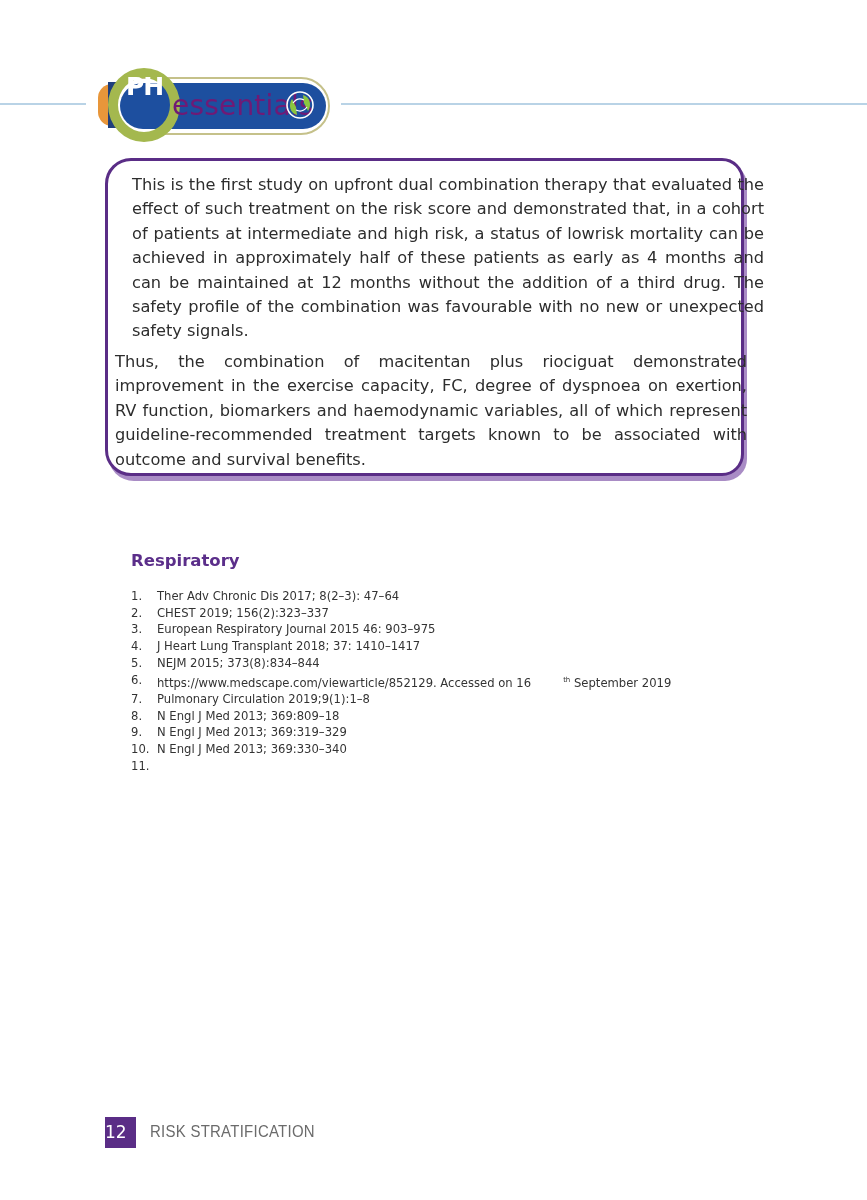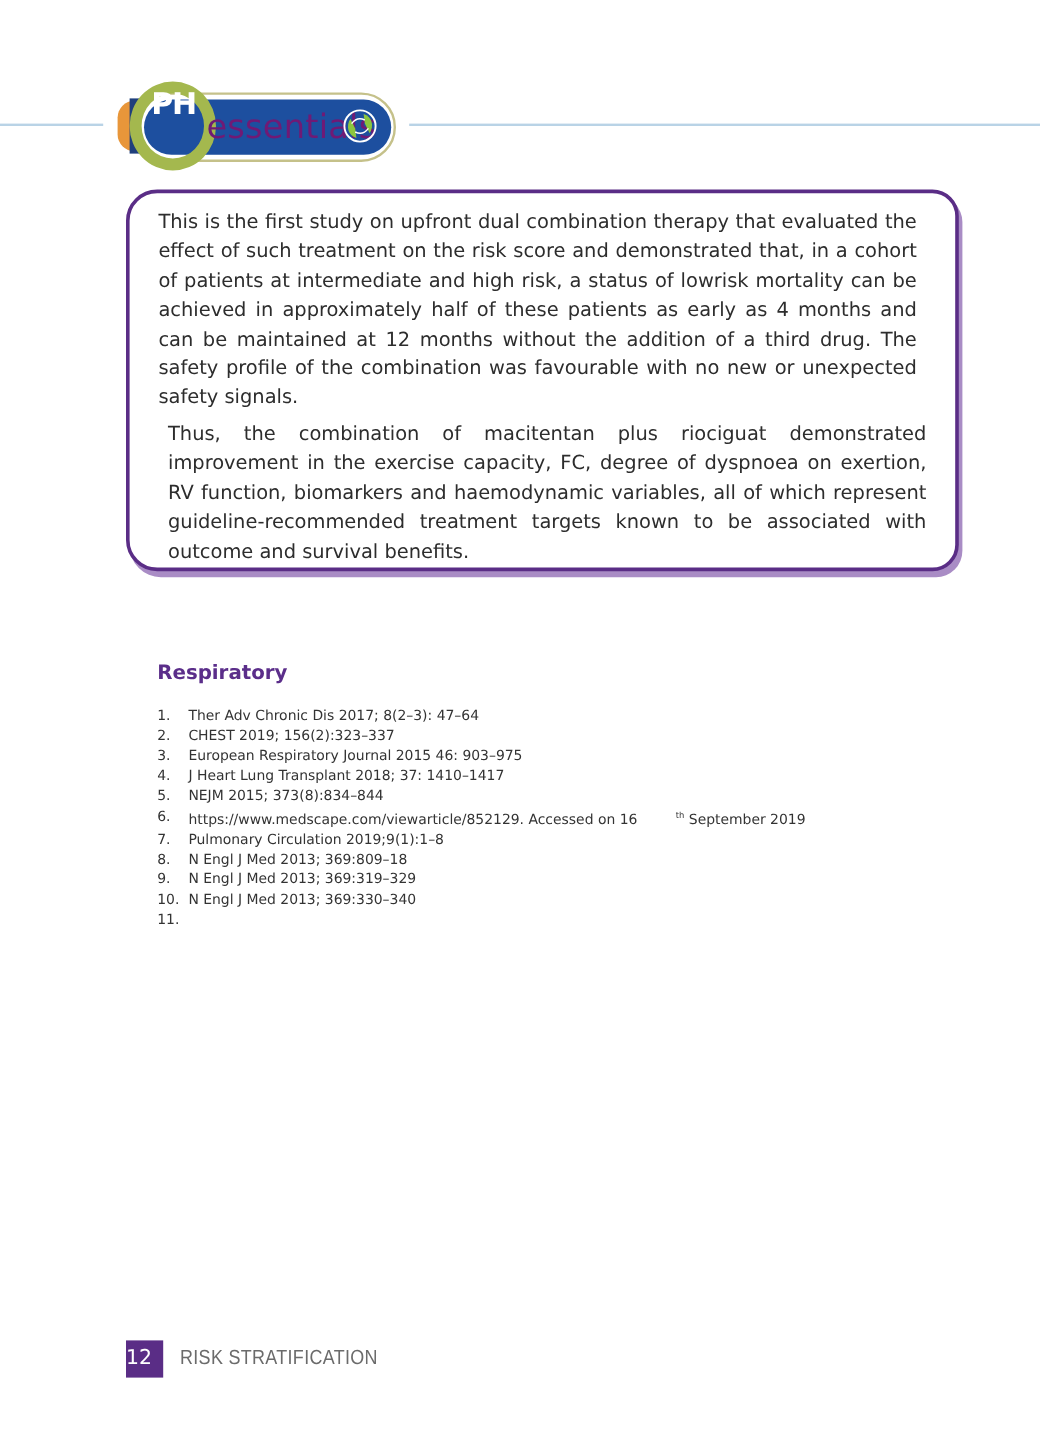--- a/index.html
+++ b/index.html
@@ -14,24 +14,24 @@
   .logo .orange { position:absolute; left:2px; top:16px; width:24px; height:42px; background:#e8963a; border-radius:14px 0 0 14px; }
   .logo .navyback { position:absolute; left:12px; top:14px; width:16px; height:46px; background:#1f3f7c; }
   .logo .pill-outer { position:absolute; left:16px; top:9px; width:218px; height:58px; border-radius:29px; background:#fff; border:2px solid #c5c18a; box-sizing:border-box; }
   .logo .ring { position:absolute; left:12px; top:0; width:72px; height:74px; border-radius:50%; border:10px solid #a4b84e; box-sizing:border-box; }
   .logo .pill { position:absolute; left:24px; top:15px; width:206px; height:46px; border-radius:23px; background:#1d4f9f; }
   .logo .ph { position:absolute; left:30px; top:4px; font-family:"DejaVu Sans", sans-serif; font-weight:bold; font-size:25px; color:#fff; letter-spacing:-1px; }
   .logo .ess { position:absolute; left:76px; top:21px; font-family:"DejaVu Sans", sans-serif; font-size:28px; color:#701a75; letter-spacing:0.2px; }
   .logo .globe { position:absolute; left:188px; top:21px; width:32px; height:32px; }
 
   
-  .box { position:absolute; left:105px; top:158px; width:694px; height:318px; border:3px solid #5a2d86; border-radius:26px 22px 22px 26px; box-sizing:border-box; background:#fff; box-shadow:3px 5px 0 #a98cc5; }
+  .box { position:absolute; left:105px; top:158px; width:639px; height:318px; border:3px solid #5a2d86; border-radius:26px 22px 22px 26px; box-sizing:border-box; background:#fff; box-shadow:3px 5px 0 #a98cc5; }
   .box p { margin:0; font-family:"DejaVu Sans", sans-serif; font-size:16.2px; line-height:24.4px; color:#2d2d2d; text-align:justify; }
   .box .p1 { position:absolute; left:24px; top:12px; width:632px; }
-  .box .p2 { position:absolute; left:32px; top:189px; width:632px; }
+  .box .p2 { position:absolute; left:7px; top:189px; width:632px; }
 
   
   .ref-title { position:absolute; left:131px; top:551px; font-family:"DejaVu Sans", sans-serif; font-weight:bold; font-size:16.5px; color:#5b2e8a; }
   .ref-list { position:absolute; left:131px; top:588px; margin:0; padding:0; list-style:none; }
   .ref-list li { font-family:"DejaVu Sans", sans-serif; font-size:11.6px; line-height:16.7px; color:#333; white-space:nowrap; display:flex; }
   .ref-list .num { display:inline-block; width:26px; }
   .ref-list sup { font-size:7px;margin-left:32px; }
 
   
   .pagenum { position:absolute; left:105px; top:1117px; width:31px; height:31px; background:#5a2d86; color:#fff; font-family:"DejaVu Sans", sans-serif; font-size:17px; line-height:31px; text-align:left; }

